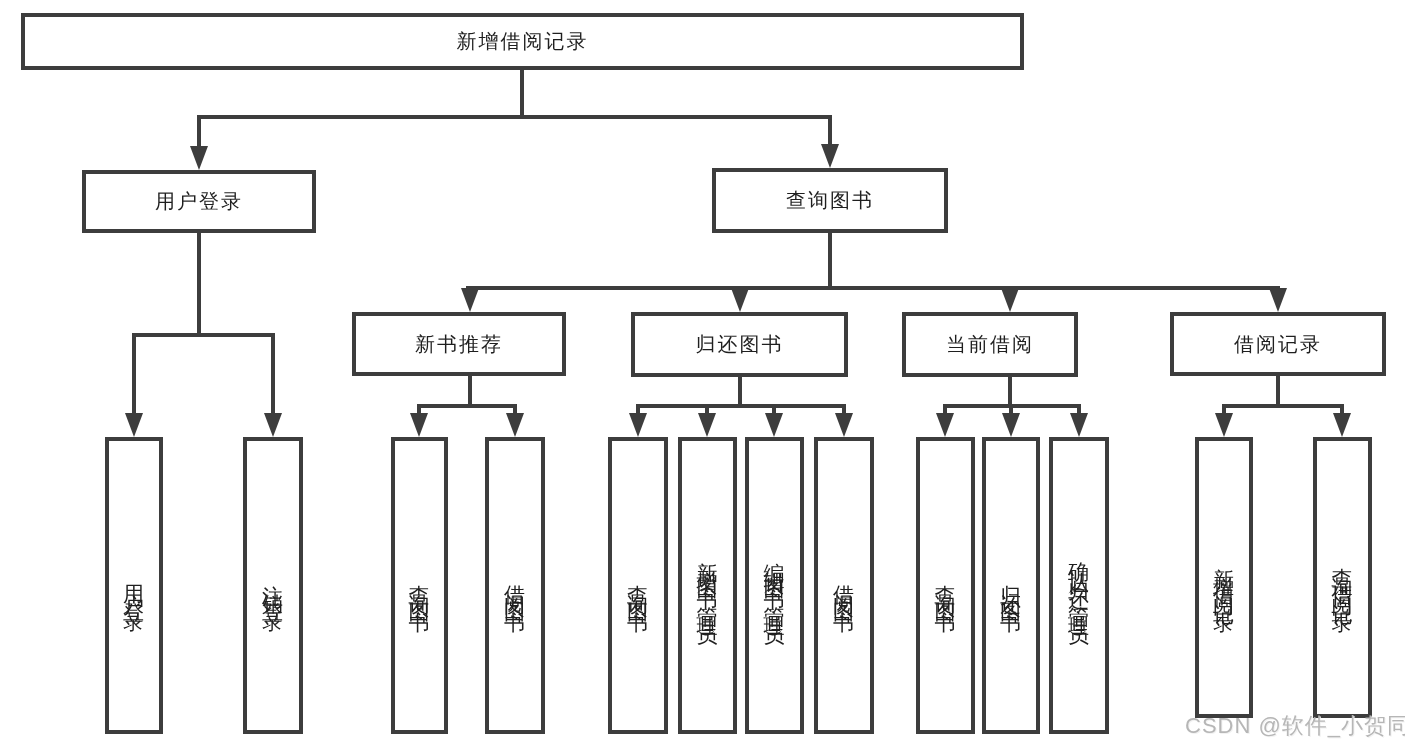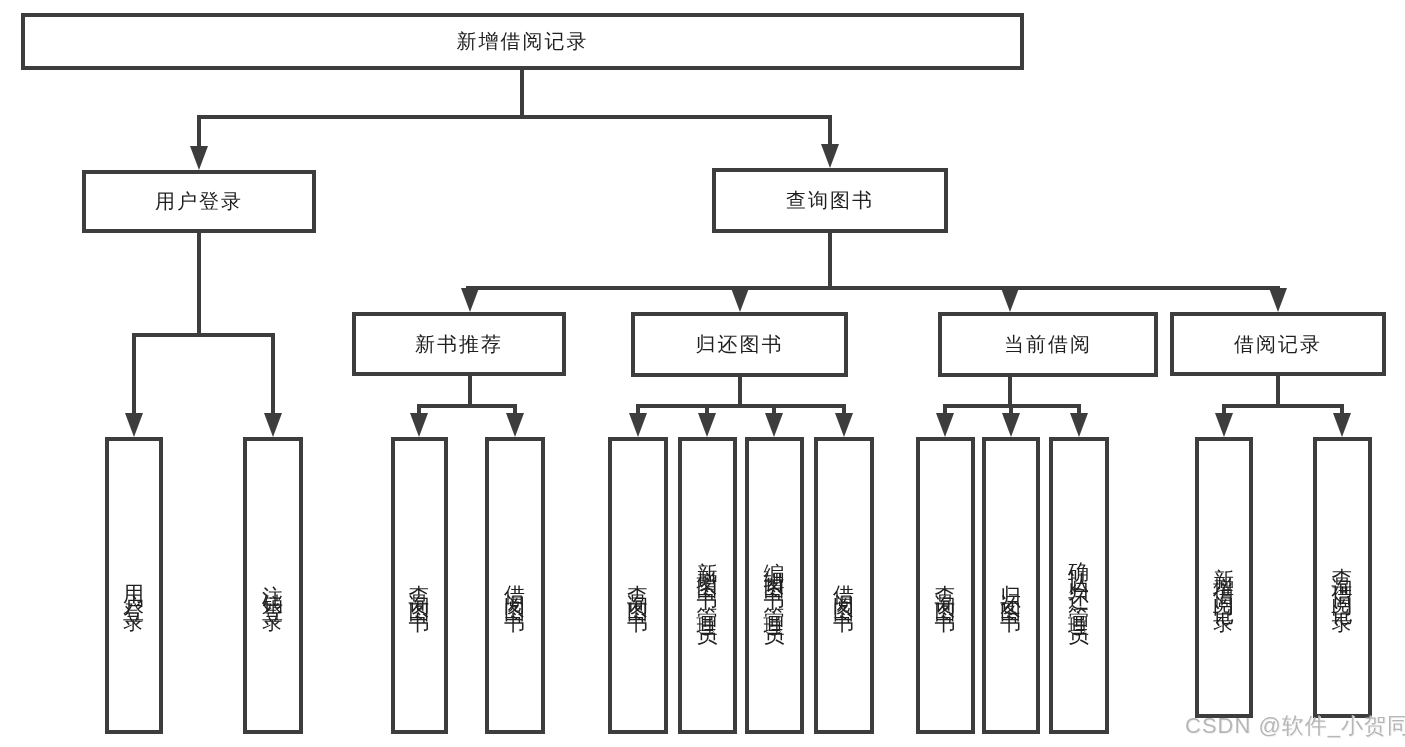--- a/index.html
+++ b/index.html
@@ -132,21 +132,21 @@
   <div class="box lvl" style="left:712px;top:168px;width:236px;height:65px">
     <span>查询图书</span>
   </div>
 
   <div class="box lvl" style="left:352px;top:312px;width:214px;height:64px">
     <span>新书推荐</span>
   </div>
   <div class="box lvl" style="left:631px;top:312px;width:217px;height:65px">
     <span>归还图书</span>
   </div>
-  <div class="box lvl" style="left:938px;top:312px;width:220px;height:65px">
+  <div class="box lvl" style="left:902px;top:312px;width:176px;height:65px">
     <span>当前借阅</span>
   </div>
   <div class="box lvl" style="left:1170px;top:312px;width:216px;height:64px">
     <span>借阅记录</span>
   </div>
 
   <div class="box leaf" style="left:105px;top:437px;width:58px;height:297px">
     <span class="vtext">用户登录</span>
   </div>
   <div class="box leaf" style="left:243px;top:437px;width:60px;height:297px">

